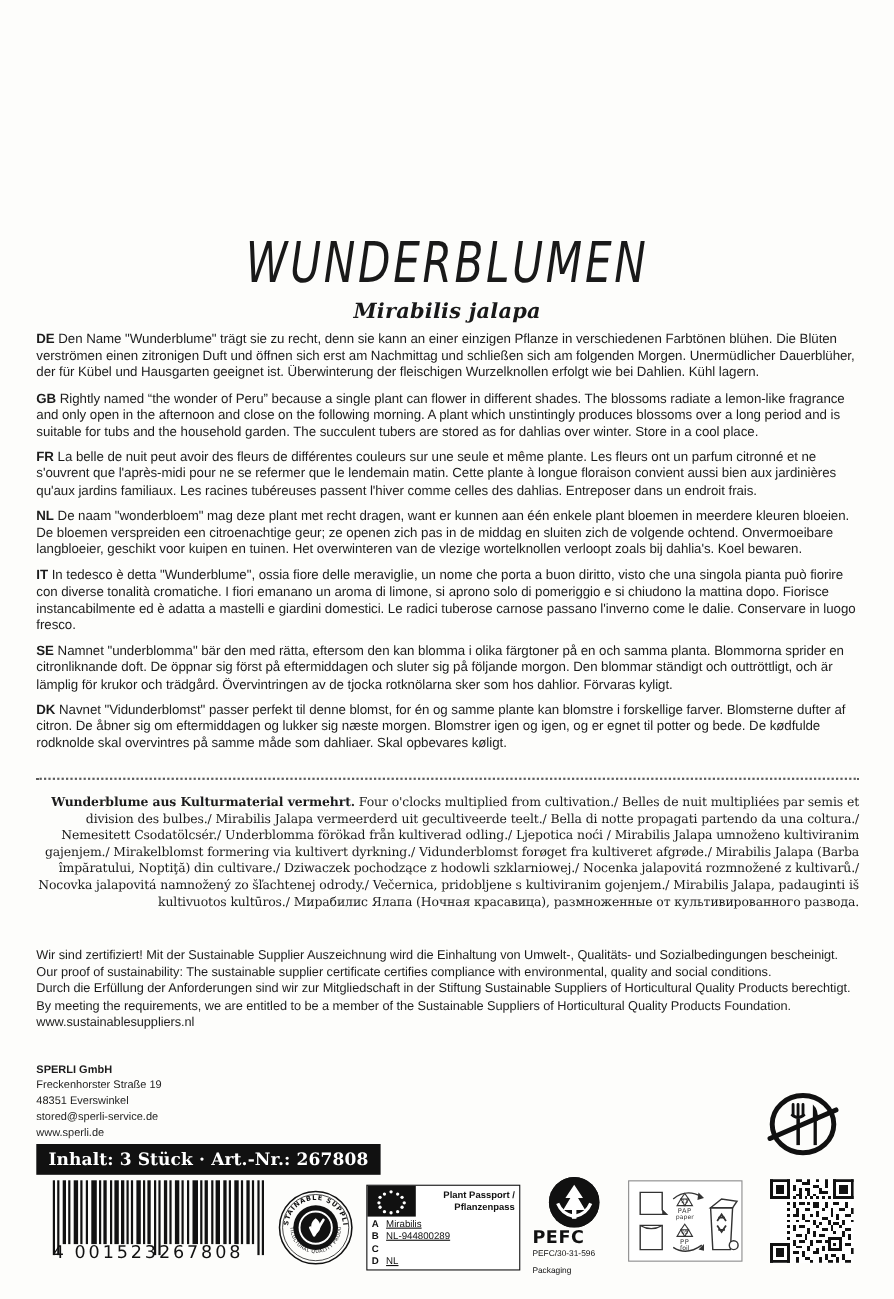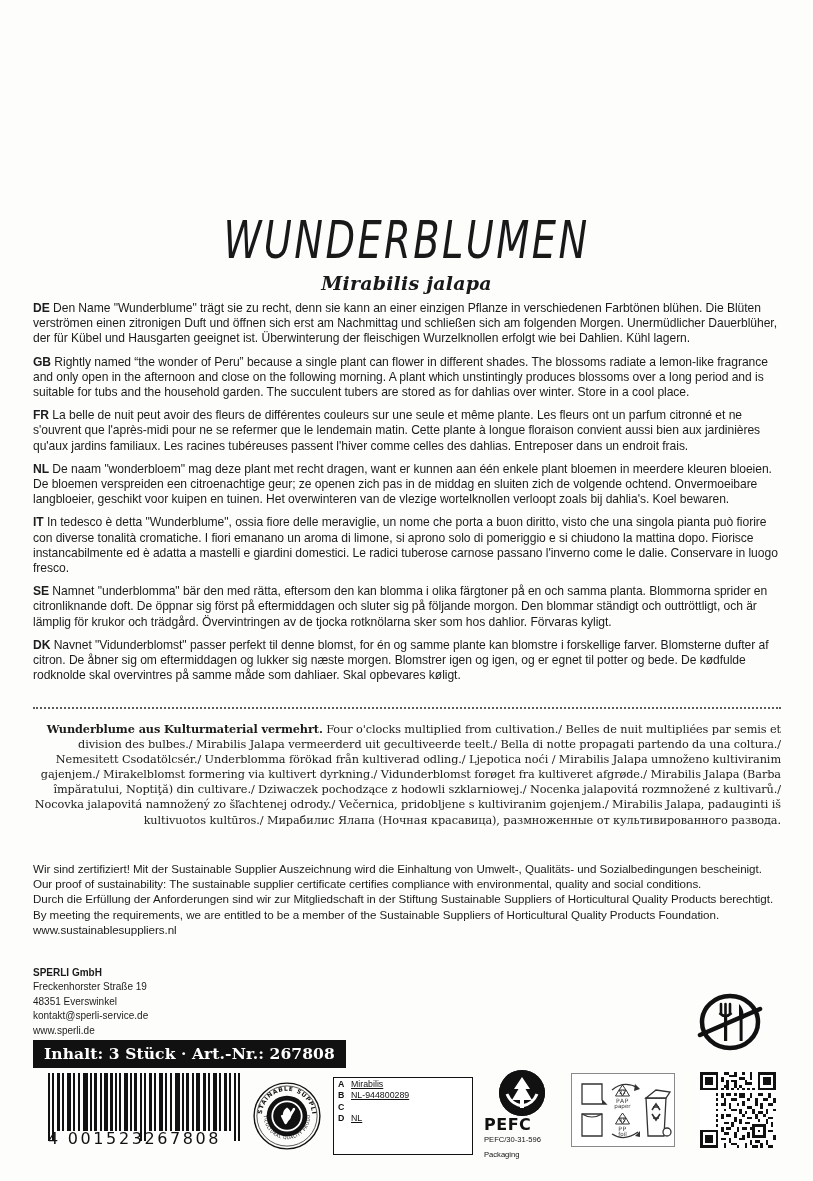--- a/index.html
+++ b/index.html
@@ -319,21 +319,21 @@
     <div>Our proof of sustainability: The sustainable supplier certificate certifies compliance with environmental, quality and social conditions.</div>
     <div>Durch die Erfüllung der Anforderungen sind wir zur Mitgliedschaft in der Stiftung Sustainable Suppliers of Horticultural Quality Products berechtigt.</div>
     <div>By meeting the requirements, we are entitled to be a member of the Sustainable Suppliers of Horticultural Quality Products Foundation.</div>
     <div>www.sustainablesuppliers.nl</div>
   </div>
 
   <div class="address">
     <div class="company">SPERLI GmbH</div>
     <div>Freckenhorster Straße 19</div>
     <div>48351 Everswinkel</div>
-    <div>kontakt@sperli-service.de</div>
+    <div>stored@sperli-service.de</div>
     <div>www.sperli.de</div>
   </div>
 
   <div class="inhalt-banner">Inhalt: 3 Stück · Art.-Nr.: 267808</div>
 
   <div class="nofood">
     <svg width="72" height="62" viewBox="0 0 72 62">
       <ellipse cx="36" cy="31" rx="28" ry="26" fill="none" stroke="#111" stroke-width="4.5"></ellipse>
 
       <path d="M27 13 L27 23 M31.5 13 L31.5 23 M36 13 L36 23" stroke="#111" stroke-width="2.6" fill="none" stroke-linecap="round"></path>
@@ -406,20 +406,40 @@
       <text font-family="DejaVu Sans, sans-serif" font-size="8.5" font-weight="700" fill="#111" letter-spacing="1.2">
         <textPath href="#arcTop" startOffset="50%" text-anchor="middle">SUSTAINABLE SUPPLIER</textPath>
       </text>
       <text font-family="DejaVu Sans, sans-serif" font-size="6.2" fill="#111" letter-spacing="0.7">
         <textPath href="#arcBot" startOffset="50%" text-anchor="middle">HORTICULTURAL QUALITY PRODUCTS</textPath>
       </text>
     </svg>
   </div>
 
   <div class="passport">
+    <div class="pp-head">
+      <div class="pp-flag">
+        <span class="star" style="left:20px;top:4px"></span>
+        <span class="star" style="left:26px;top:5.5px"></span>
+        <span class="star" style="left:30px;top:9px"></span>
+        <span class="star" style="left:31.5px;top:13.5px"></span>
+        <span class="star" style="left:30px;top:18px"></span>
+        <span class="star" style="left:26px;top:21.5px"></span>
+        <span class="star" style="left:20px;top:23px"></span>
+        <span class="star" style="left:14px;top:21.5px"></span>
+        <span class="star" style="left:10px;top:18px"></span>
+        <span class="star" style="left:8.5px;top:13.5px"></span>
+        <span class="star" style="left:10px;top:9px"></span>
+        <span class="star" style="left:14px;top:5.5px"></span>
+      </div>
+      <div class="pp-title">
+        <div>Plant Passport /</div>
+        <div>Pflanzenpass</div>
+      </div>
+    </div>
     <div class="pp-rows">
       <div class="pp-row">
         <span class="pp-key">A</span>
         <span class="pp-val">Mirabilis</span>
       </div>
       <div class="pp-row">
         <span class="pp-key">B</span>
         <span class="pp-val">NL-944800289</span>
       </div>
       <div class="pp-row">

